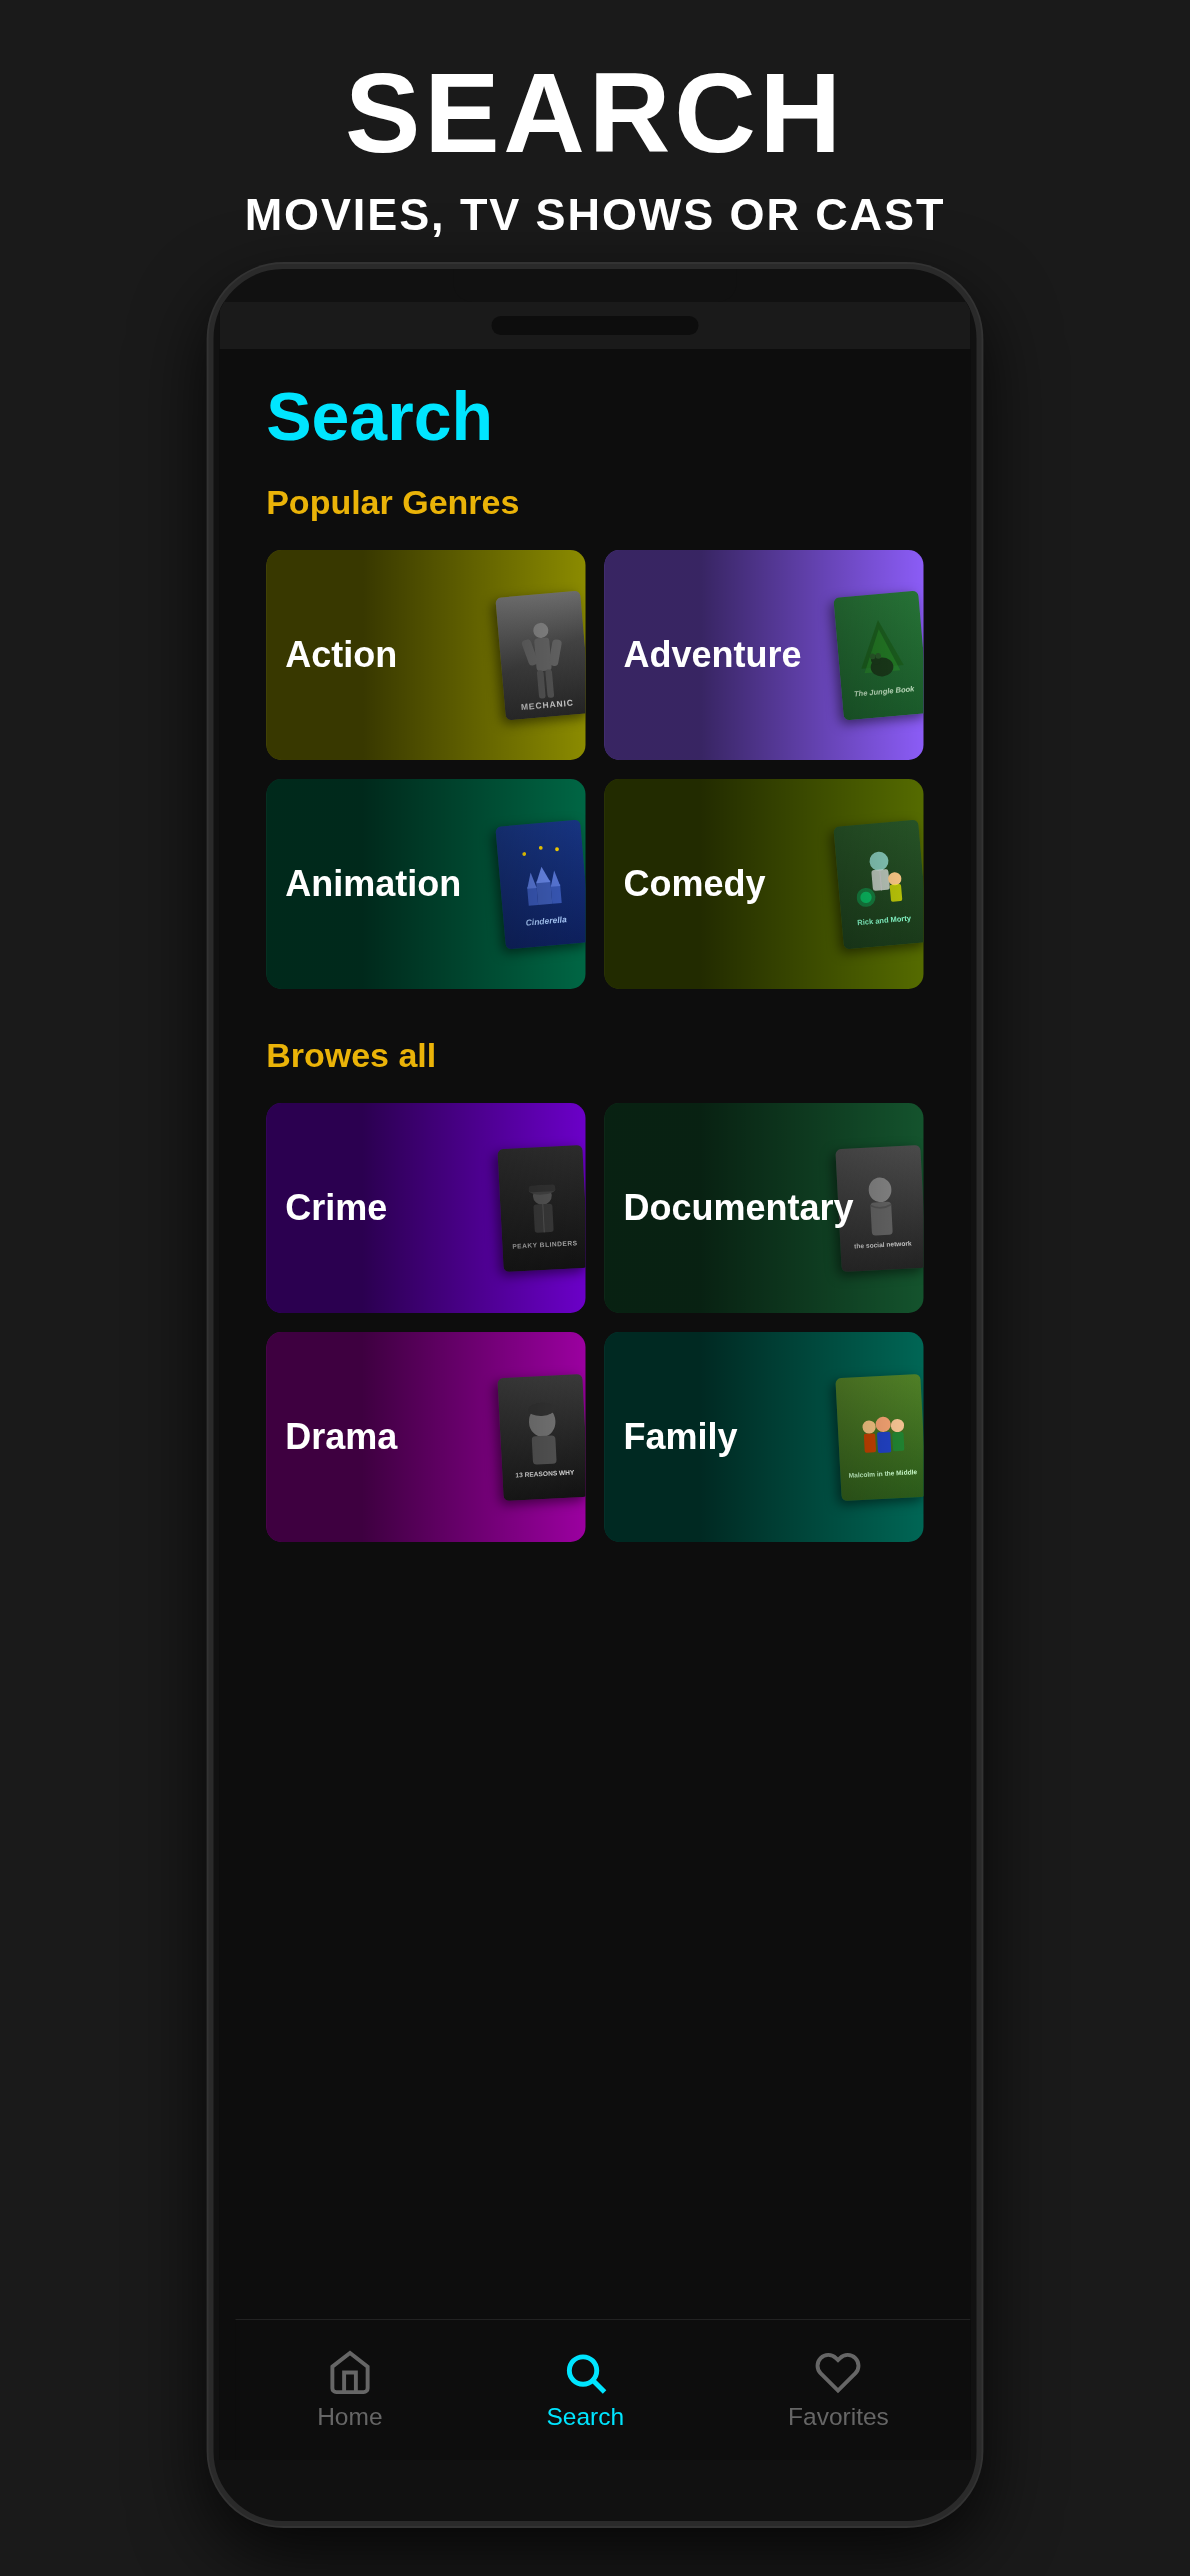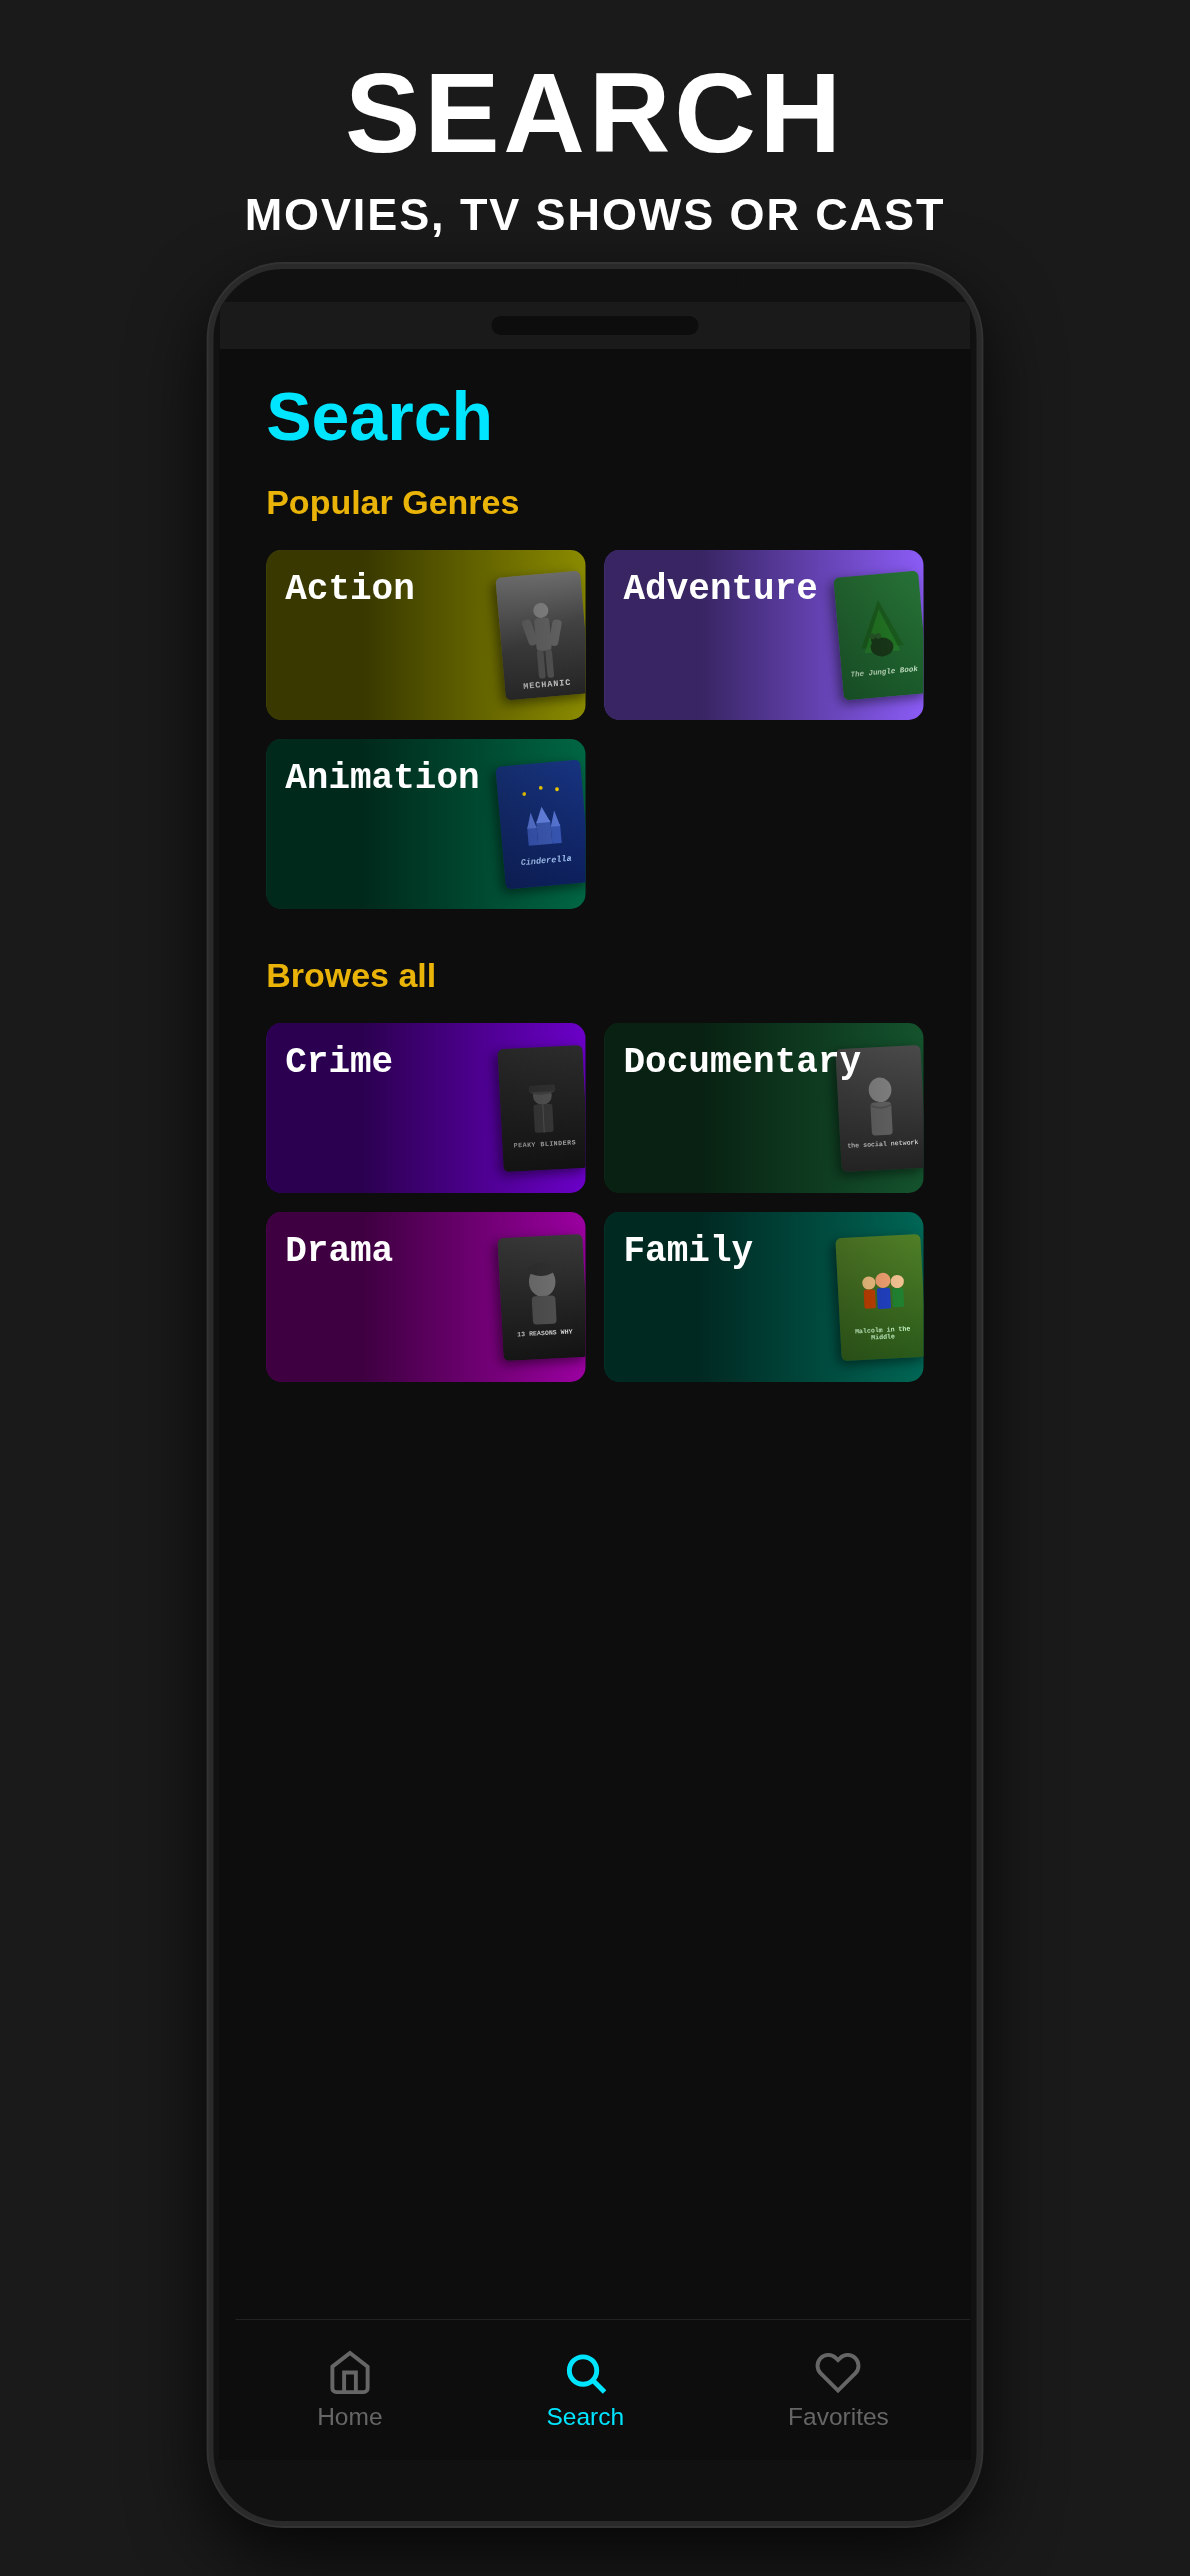--- a/index.html
+++ b/index.html
@@ -131,28 +131,27 @@
     }
 
     .genre-grid {
       display: grid;
       grid-template-columns: 1fr 1fr;
       gap: 19px;
       margin-bottom: 47px;
     }
 
     .genre-card {
-      height: 170px;
+      height: 210px;
       border-radius: 15px;
       position: relative;
       overflow: hidden;
       display: flex;
-      align-items: flex-start;
+      align-items: center;
       padding: 19px;
-      font-family: Liberation Mono, monospace;
     }
 
     .genre-card-label {
       font-size: 36px;
       font-weight: 700;
       color: #ffffff;
       z-index: 2;
       position: relative;
     }
 
@@ -361,20 +360,44 @@
                   <circle cx="10" cy="10" r="2" fill="#FFD700"></circle>
                   <circle cx="45" cy="8" r="2" fill="#FFD700"></circle>
                   <circle cx="28" cy="5" r="2" fill="#FFD700"></circle>
                 </svg>
                 <div style="font-size:8.5px; color:#aaccff; font-weight:800; font-style:italic; margin-top:1.9px;">Cinderella</div>
               </div>
             </div>
           </div>
         </div>
 
+        <div class="genre-card card-comedy">
+          <div class="card-overlay"></div>
+          <div class="genre-card-label">Comedy</div>
+          <div class="genre-card-image">
+            <div class="poster-wrap" style="background: linear-gradient(160deg, #2a5a2a 0%, #1a3a1a 100%);">
+              <div class="inner-poster">
+                <svg width="52" height="71" viewBox="0 0 55 75">
+
+                  <ellipse cx="27" cy="18" rx="10" ry="10" fill="#88ccbb"></ellipse>
+                  <rect x="18" y="27" width="18" height="22" rx="3" fill="#ffffff" opacity="0.7"></rect>
+
+                  <line x1="27" y1="27" x2="27" y2="49" stroke="#ccc" stroke-width="1"></line>
+
+                  <ellipse cx="42" cy="38" rx="7" ry="7" fill="#ffcc88"></ellipse>
+                  <rect x="36" y="44" width="12" height="18" rx="2" fill="#ffff00" opacity="0.7"></rect>
+
+                  <circle cx="10" cy="55" r="10" fill="#00ff88" opacity="0.3"></circle>
+                  <circle cx="10" cy="55" r="6" fill="#00ff88" opacity="0.5"></circle>
+                </svg>
+                <div style="font-size:7.5px; color:#88ffcc; font-weight:800; margin-top:1.9px;">Rick and Morty</div>
+              </div>
+            </div>
+          </div>
+        </div>
 
       </div>
 
       <div class="browse-all-section">
         <div class="section-label">Browes all</div>
 
         <div class="genre-grid">
 
           <div class="genre-card card-crime">
             <div class="card-overlay"></div>

